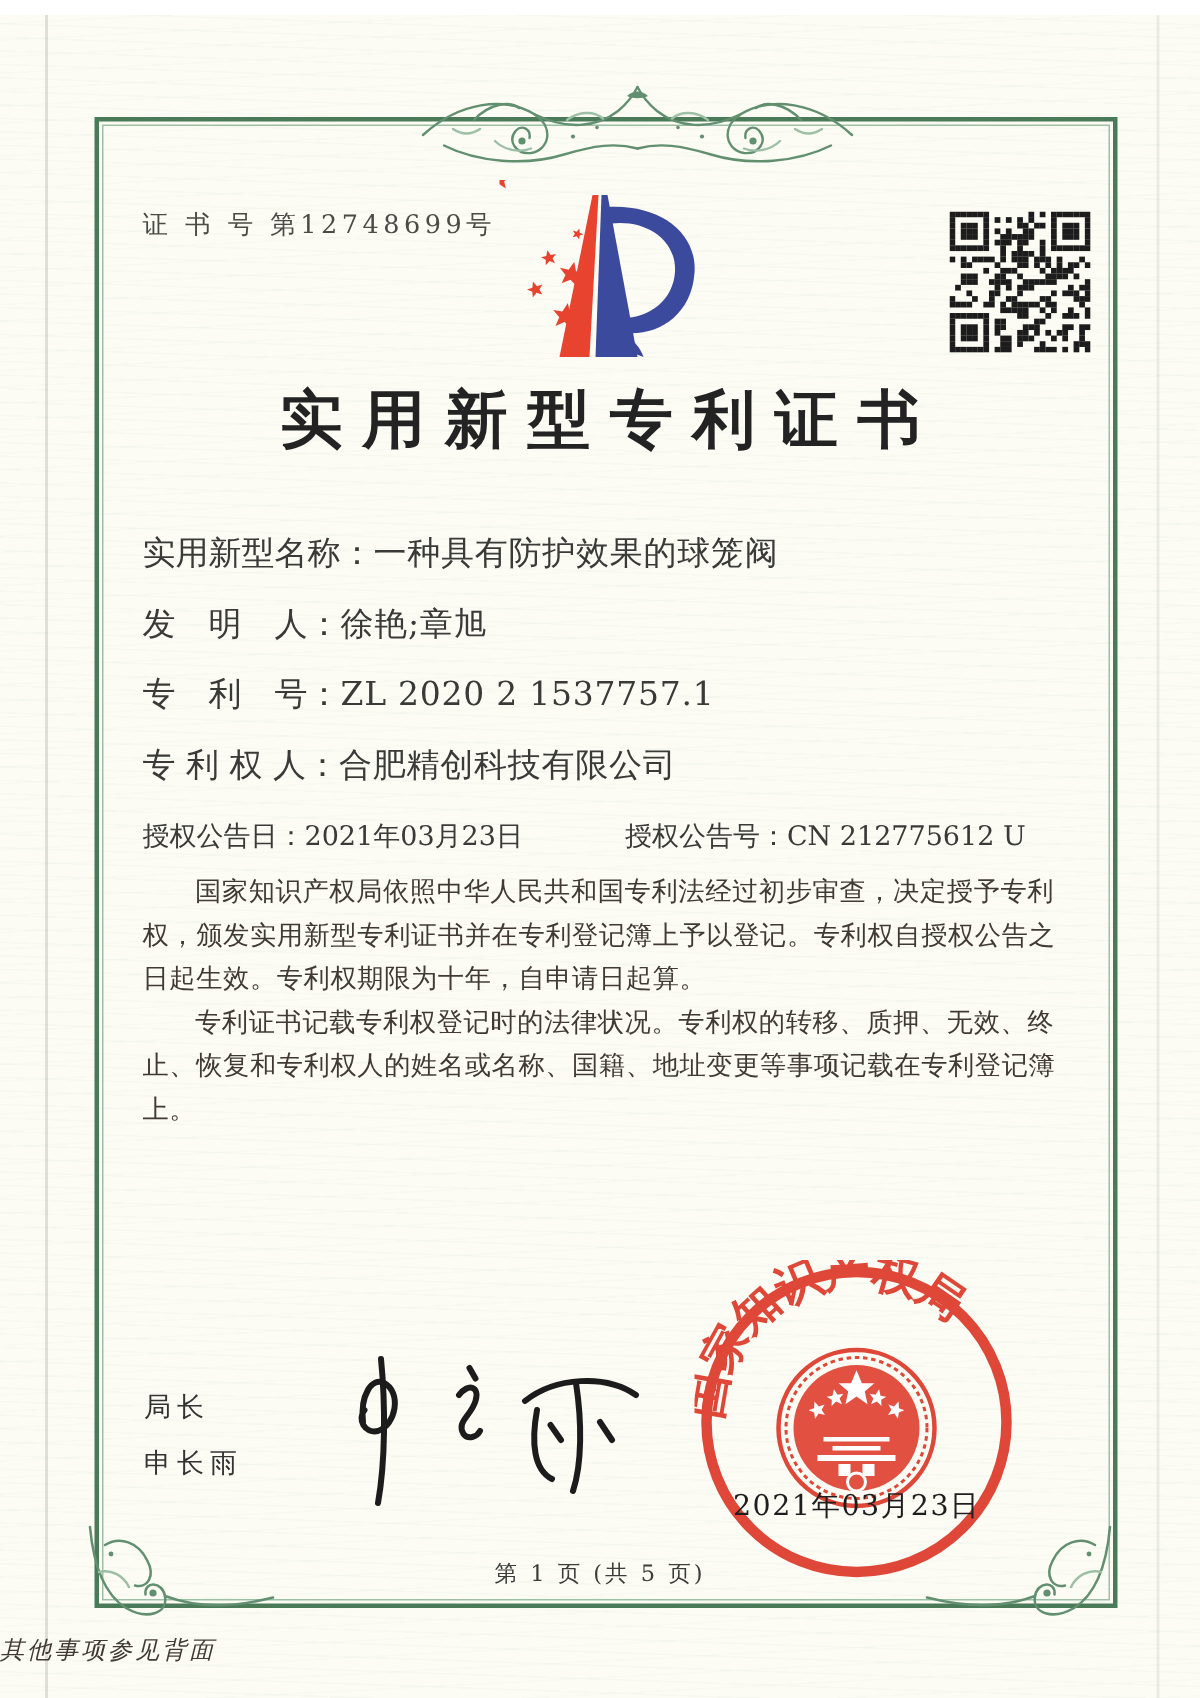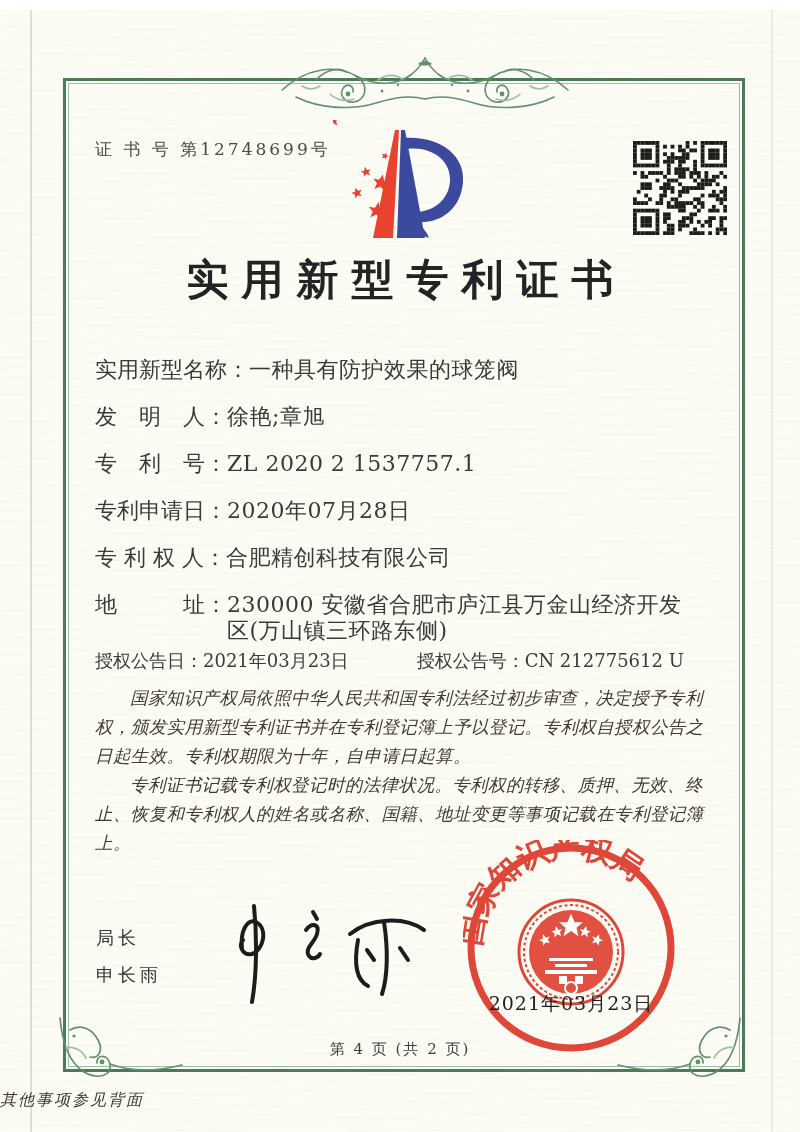--- a/index.html
+++ b/index.html
@@ -34,21 +34,21 @@
 
   .content{position:absolute; left:95px; top:347px; width:614px;}
   .field-row{display:flex; font-size:22px; line-height:26px; margin-bottom:21px; color:#3a3a38;}
   .field-label{white-space:pre; flex:0 0 auto;}
   .field-value{flex:1 1 auto; letter-spacing:.5px;}
   .row-address{margin-bottom:4px;}
   .grant-row{display:flex; font-size:18px; line-height:26px; margin-bottom:10px; color:#3a3a38;}
   .grant-pair{white-space:pre;}
   .grant-pair.second{margin-left:68px;}
 
-  .paragraphs{margin-top:8px; font-style:italic; color:#403a32;}
+  .paragraphs{margin-top:8px; color:#403a32;}
   .paragraphs p{margin:0; font-size:17.5px; line-height:29px; text-indent:2em; letter-spacing:.4px;}
 
   .director{position:absolute; left:96px; top:916px;
             font-family:Liberation Mono, monospace; font-size:18px;
             color:#333; letter-spacing:4px;}
   .director div{margin-bottom:13px;}
   .signature{position:absolute; left:212px; top:886px; width:228px; height:116px;}
 
   .seal{position:absolute; left:463px; top:830px; width:216px; height:216px; opacity:.93;}
   .seal-date{position:absolute; left:458px; top:981px; width:226px; text-align:center;
@@ -441,30 +441,22 @@
     </div>
     <div class="field-row">
       <span class="field-label">发　明　人：</span>
       <span class="field-value">徐艳;章旭</span>
     </div>
     <div class="field-row">
       <span class="field-label">专　利　号：</span>
       <span class="field-value">ZL 2020 2 1537757.1</span>
     </div>
     <div class="field-row">
-      <span class="field-label">专利申请日：</span>
-      <span class="field-value">2020年07月28日</span>
-    </div>
-    <div class="field-row">
       <span class="field-label">专 利 权 人：</span>
       <span class="field-value">合肥精创科技有限公司</span>
-    </div>
-    <div class="field-row row-address">
-      <span class="field-label">地　　　址：</span>
-      <span class="field-value" style="max-width:470px;">230000 安徽省合肥市庐江县万金山经济开发区(万山镇三环路东侧)</span>
     </div>
     <div class="grant-row">
       <span class="grant-pair"><span>授权公告日：</span><span>2021年03月23日</span></span>
       <span class="grant-pair second"><span>授权公告号：</span><span>CN 212775612 U</span></span>
     </div>
 
     <div class="paragraphs">
       <p>国家知识产权局依照中华人民共和国专利法经过初步审查，决定授予专利权，颁发实用新型专利证书并在专利登记簿上予以登记。专利权自授权公告之日起生效。专利权期限为十年，自申请日起算。</p>
       <p>专利证书记载专利权登记时的法律状况。专利权的转移、质押、无效、终止、恢复和专利权人的姓名或名称、国籍、地址变更等事项记载在专利登记簿上。</p>
     </div>
@@ -512,16 +504,16 @@
         <rect x="92" y="124" width="32" height="3"></rect>
         <rect x="82" y="130" width="52" height="4"></rect>
         <rect x="96" y="136" width="8" height="8"></rect>
         <rect x="112" y="136" width="8" height="8"></rect>
         <circle cx="108" cy="148" r="6" fill="none" stroke="#fff" stroke-width="2"></circle>
       </g>
     </g>
   </svg>
   <div class="seal-date">2021年03月23日</div>
 
-  <div class="page-info">第 4 页 (共 2 页)</div>
+  <div class="page-info">第 1 页 (共 5 页)</div>
   <div class="back-note">其他事项参见背面</div>
 
 </div>
 
 </body></html>

